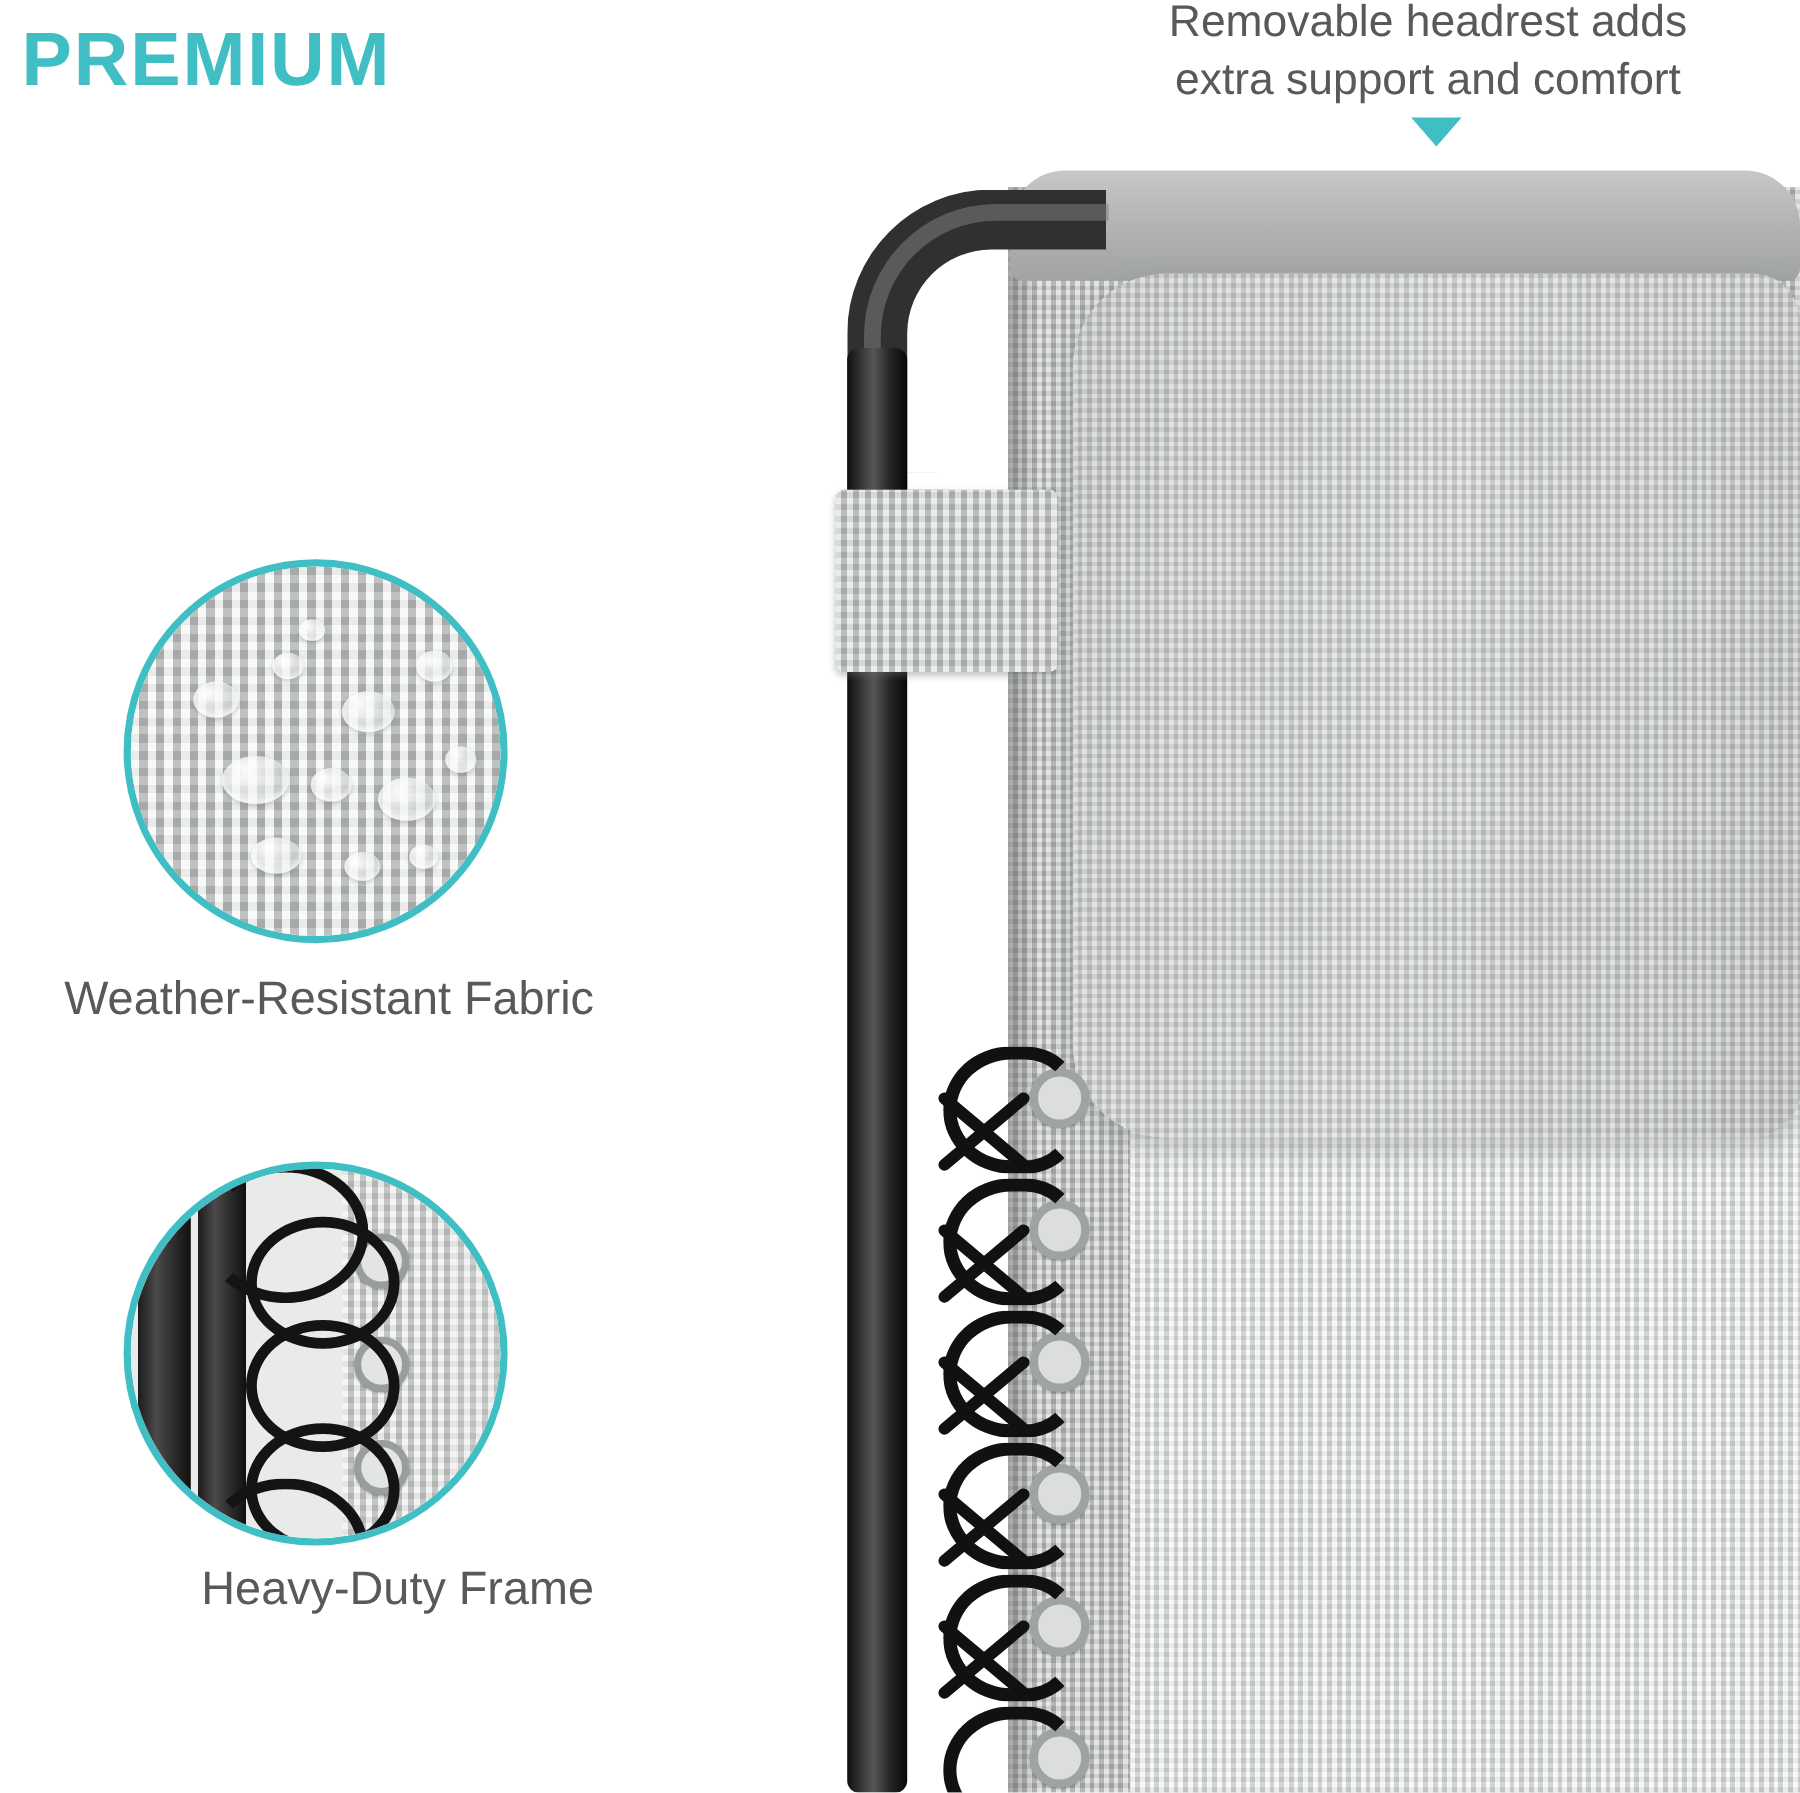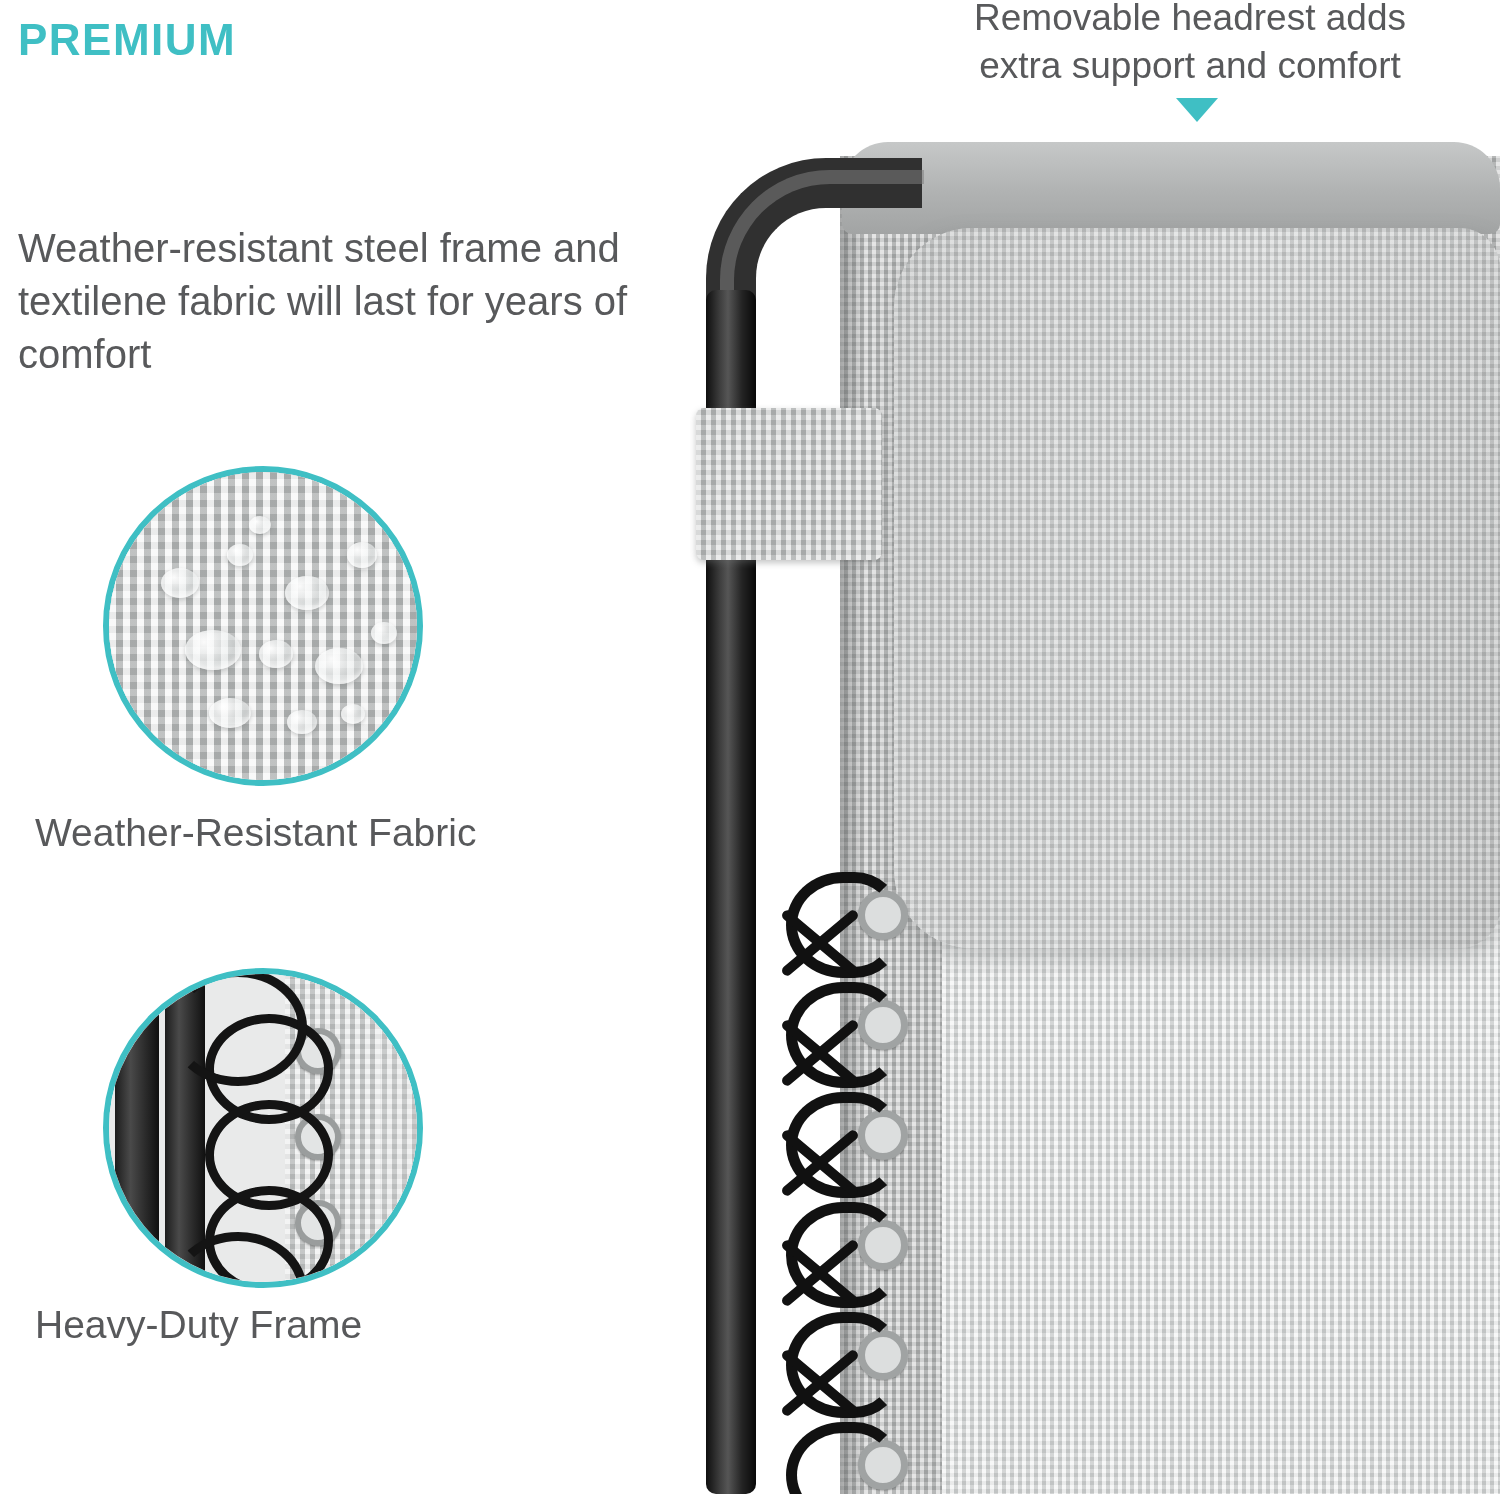--- a/index.html
+++ b/index.html
@@ -23,21 +23,21 @@
     overflow: hidden;
   }
 
   
   .headline {
     position: absolute;
     left: 18px;
     top: 14px;
     width: 620px;
     color: #3fbfc4;
-    font-size: 44px;
+    font-size: 63px;
     line-height: 1.16;
     font-weight: bold;
     letter-spacing: 1.5px;
   }
   .subhead {
     position: absolute;
     left: 18px;
     top: 222px;
     width: 690px;
     color: #58595b;
@@ -55,21 +55,21 @@
     border: 6px solid #3fbfc4;
     overflow: hidden;
     box-sizing: border-box;
   }
   #badge-fabric { left: 103px; top: 466px; }
   #badge-frame  { left: 103px; top: 968px; }
 
   .badge-caption {
     position: absolute;
     width: 460px;
-    text-align: left;
+    text-align: right;
     color: #58595b;
     font-size: 39px;
     line-height: 1.3;
   }
   #caption-fabric { left: 35px; top: 808px; }
   #caption-frame  { left: 35px; top: 1300px; }
 
   
   .weave {
     position: absolute;
@@ -287,21 +287,20 @@
 </style>
 </head>
 <body>
 
 <div class="stage">
 
   <div class="headline">
     <div>PREMIUM</div>
   </div>
 
-  <div class="subhead">Weather-resistant steel frame and textilene fabric will last for years of comfort</div>
 
   <div class="badge" id="badge-fabric">
     <div class="weave"></div>
     <div class="droplet" style="left:52px; top:96px; width:38px; height:30px;"></div>
     <div class="droplet" style="left:118px; top:72px; width:26px; height:22px;"></div>
     <div class="droplet" style="left:176px; top:104px; width:44px; height:34px;"></div>
     <div class="droplet" style="left:238px; top:70px; width:30px; height:26px;"></div>
     <div class="droplet" style="left:76px; top:158px; width:56px; height:40px;"></div>
     <div class="droplet" style="left:150px; top:168px; width:34px; height:28px;"></div>
     <div class="droplet" style="left:206px; top:176px; width:48px; height:36px;"></div>

